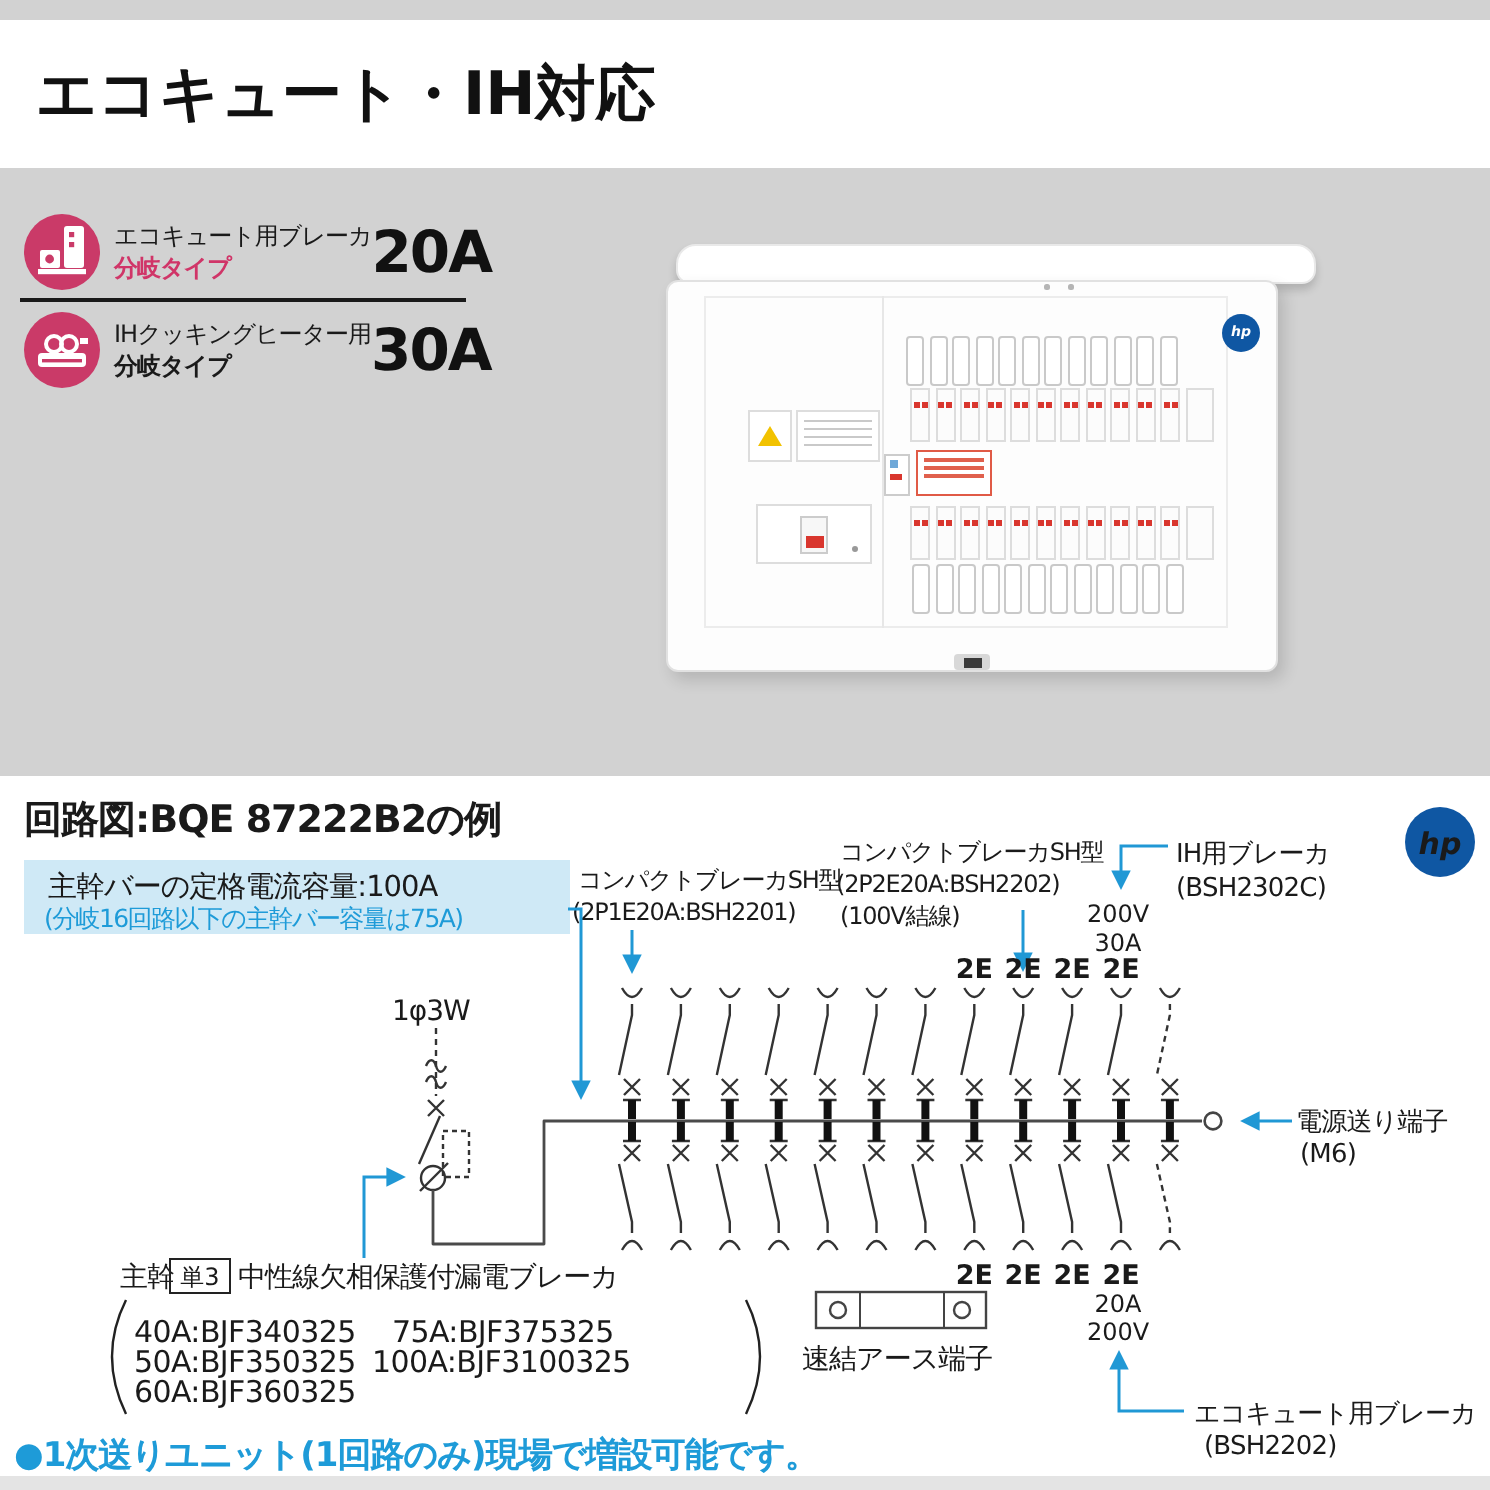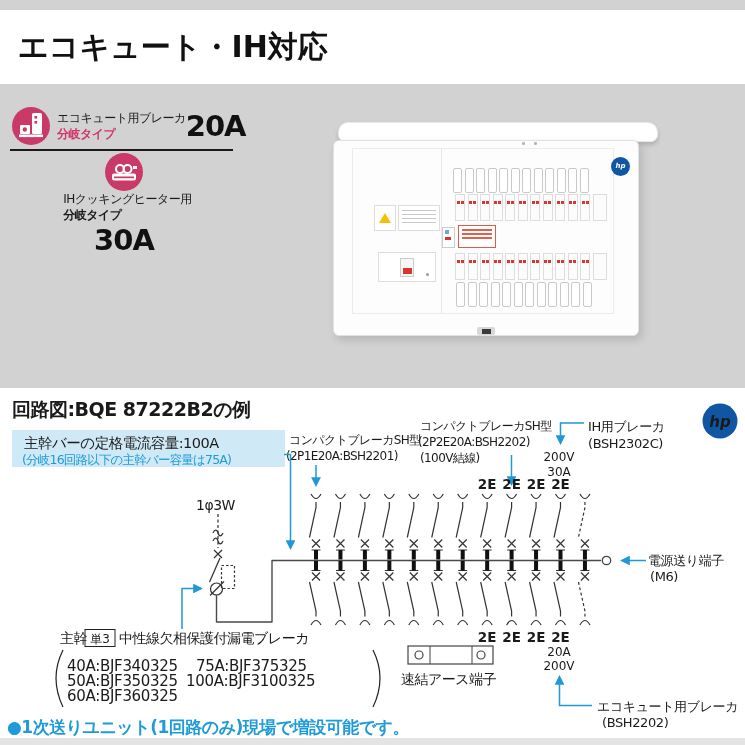--- a/index.html
+++ b/index.html
@@ -7,21 +7,21 @@
   body{font-family:"DejaVu Sans","Liberation Sans",sans-serif;color:#1a1a1a;}
   #page{position:relative;width:745px;height:745px;background:#fff;overflow:hidden;}
 
   
   #top-section{position:absolute;left:0;top:0;width:745px;height:388px;background:#d2d2d2;}
   #title-bar{position:absolute;left:0;top:10px;width:745px;height:74px;background:#ffffff;display:flex;align-items:center;}
   #title-bar h1{margin:0 0 0 18px;font-size:30px;font-weight:800;letter-spacing:0px;color:#111;}
 
   
   .spec-row{position:absolute;left:12px;width:224px;height:44px;display:flex;align-items:center;}
-  #spec-row-0{top:104px;} #spec-row-1{top:153px;flex-direction:column;}
+  #spec-row-0{top:104px;} #spec-row-1{top:153px;}
   .spec-icon{width:38px;height:38px;border-radius:50%;background:#ca3a68;flex:0 0 38px;}
   .spec-texts{flex:1;padding-left:7px;line-height:16px;font-size:12px;letter-spacing:-0.5px;white-space:nowrap;}
   .spec-l2{font-weight:bold;}
   .spec-l2.hl{color:#d03568;}
   .spec-value{font-size:29px;font-weight:bold;letter-spacing:-1px;color:#111;}
   #spec-divider{position:absolute;left:10px;top:149px;width:223px;height:2px;background:#1a1a1a;}
 
   
   #panel{position:absolute;left:333px;top:122px;width:325px;height:216px;}
   #panel-hood{position:absolute;left:5px;top:0;width:320px;height:20px;background:#fff;border:1px solid #e9e9e9;border-radius:10px 10px 7px 7px;box-shadow:0 3px 4px rgba(0,0,0,.16);}

